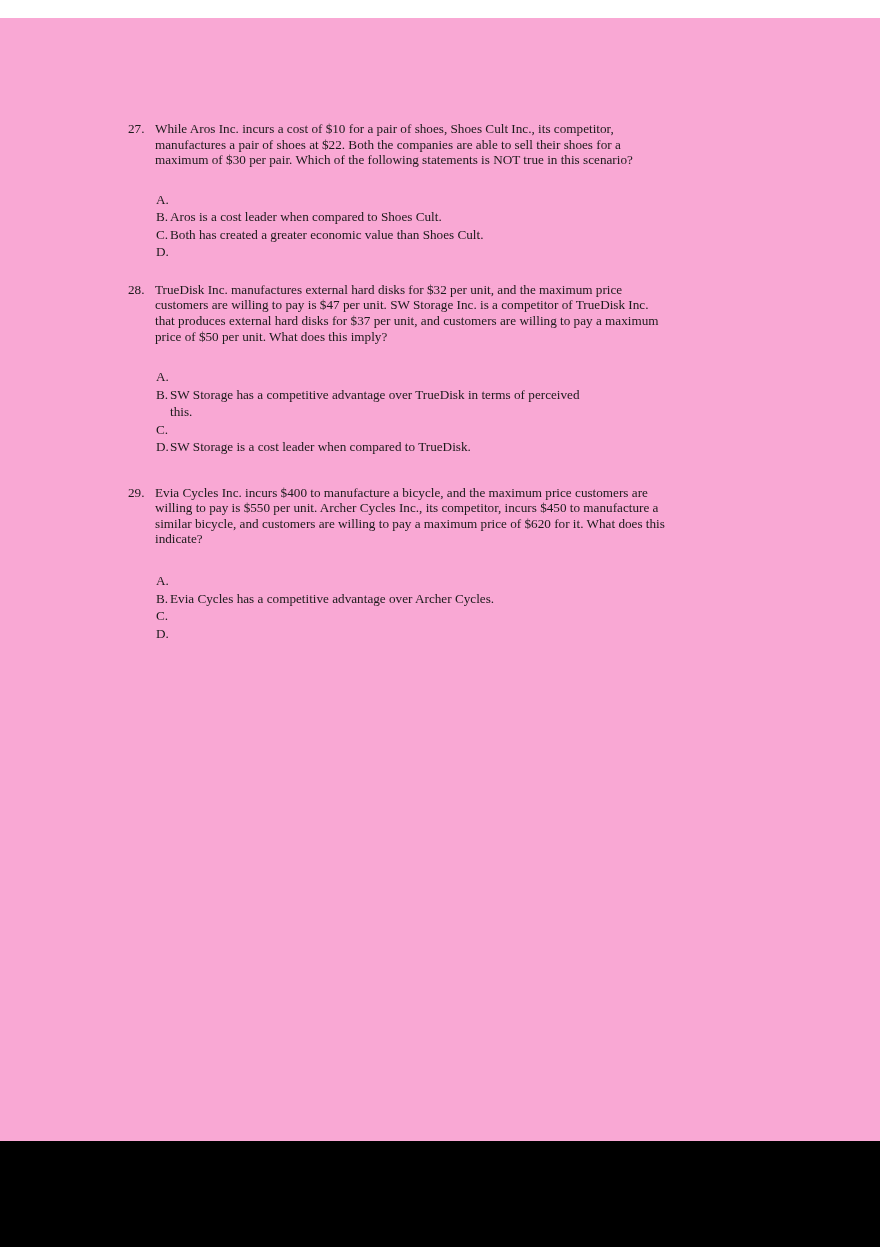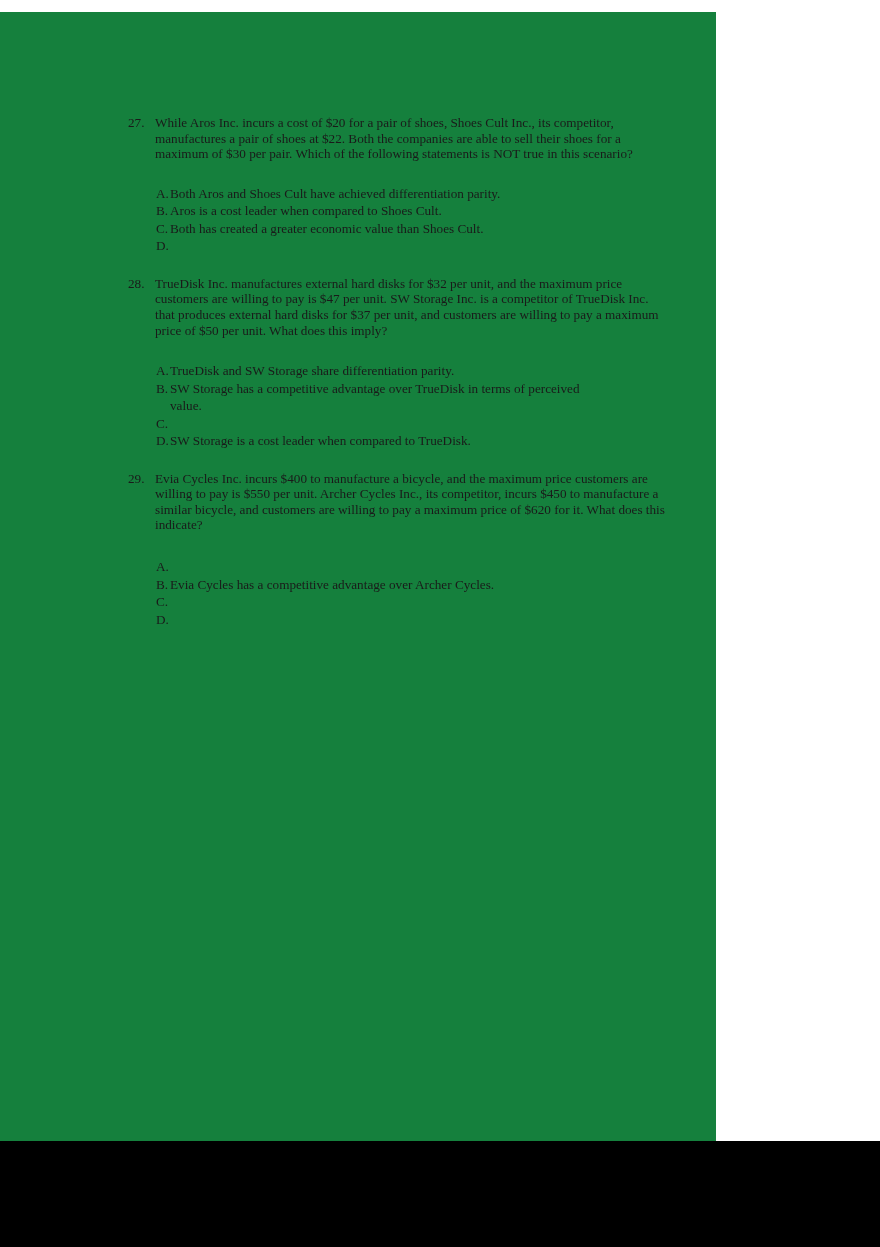--- a/index.html
+++ b/index.html
@@ -10,25 +10,25 @@
   body {
     width: 880px;
     height: 1247px;
     position: relative;
     font-family: "Liberation Serif", serif;
     color: #1a1a1a;
     overflow: hidden;
   }
   .page {
     position: absolute;
-    top: 12px;
+    top: 18px;
     left: 0;
-    width: 716px;
+    width: 880px;
     height: 1141px;
-    background: #15803d;
+    background: #f9a8d4;
   }
   .footer-bar {
     position: absolute;
     left: 0;
     top: 1141px;
     width: 880px;
     height: 106px;
     background: #000000;
   }
   .content {
@@ -75,37 +75,36 @@
     max-width: 420px;
   }
   .gap-after-choices {
     height: 21px;
   }
   
   #q27 .choices { margin-top: 23px; }
   #q28 .choices { margin-top: 24px; }
   #q29 .choices { margin-top: 25px; }
   #q27 { margin-bottom: 0px; }
-  #q28 { margin-bottom: 0px; }
+  #q28 { margin-bottom: 8px; }
 </style>
 </head>
 <body>
 
 <div class="page">
   <div class="content">
 
     <div class="question-block" id="q27">
       <div class="q-stem">
         <span class="q-num">27.</span>
-        <span class="q-text">While Aros Inc. incurs a cost of $20 for a pair of shoes, Shoes Cult Inc., its competitor, manufactures a pair of shoes at $22. Both the companies are able to sell their shoes for a maximum of $30 per pair. Which of the following statements is NOT true in this scenario?</span>
+        <span class="q-text">While Aros Inc. incurs a cost of $10 for a pair of shoes, Shoes Cult Inc., its competitor, manufactures a pair of shoes at $22. Both the companies are able to sell their shoes for a maximum of $30 per pair. Which of the following statements is NOT true in this scenario?</span>
       </div>
       <div class="choices">
         <div class="choice">
           <span class="choice-letter">A.</span>
-          <span class="choice-text">Both Aros and Shoes Cult have achieved differentiation parity.</span>
         </div>
         <div class="choice">
           <span class="choice-letter">B.</span>
           <span class="choice-text">Aros is a cost leader when compared to Shoes Cult.</span>
         </div>
         <div class="choice">
           <span class="choice-letter">C.</span>
           <span class="choice-text">Both has created a greater economic value than Shoes Cult.</span>
         </div>
         <div class="choice">
@@ -117,25 +116,24 @@
     <div class="gap-after-choices"></div>
 
     <div class="question-block" id="q28">
       <div class="q-stem">
         <span class="q-num">28.</span>
         <span class="q-text">TrueDisk Inc. manufactures external hard disks for $32 per unit, and the maximum price customers are willing to pay is $47 per unit. SW Storage Inc. is a competitor of TrueDisk Inc. that produces external hard disks for $37 per unit, and customers are willing to pay a maximum price of $50 per unit. What does this imply?</span>
       </div>
       <div class="choices">
         <div class="choice">
           <span class="choice-letter">A.</span>
-          <span class="choice-text">TrueDisk and SW Storage share differentiation parity.</span>
         </div>
         <div class="choice">
           <span class="choice-letter">B.</span>
-          <span class="choice-text">SW Storage has a competitive advantage over TrueDisk in terms of perceived value.</span>
+          <span class="choice-text">SW Storage has a competitive advantage over TrueDisk in terms of perceived this.</span>
         </div>
         <div class="choice">
           <span class="choice-letter">C.</span>
         </div>
         <div class="choice">
           <span class="choice-letter">D.</span>
           <span class="choice-text">SW Storage is a cost leader when compared to TrueDisk.</span>
         </div>
       </div>
     </div>

